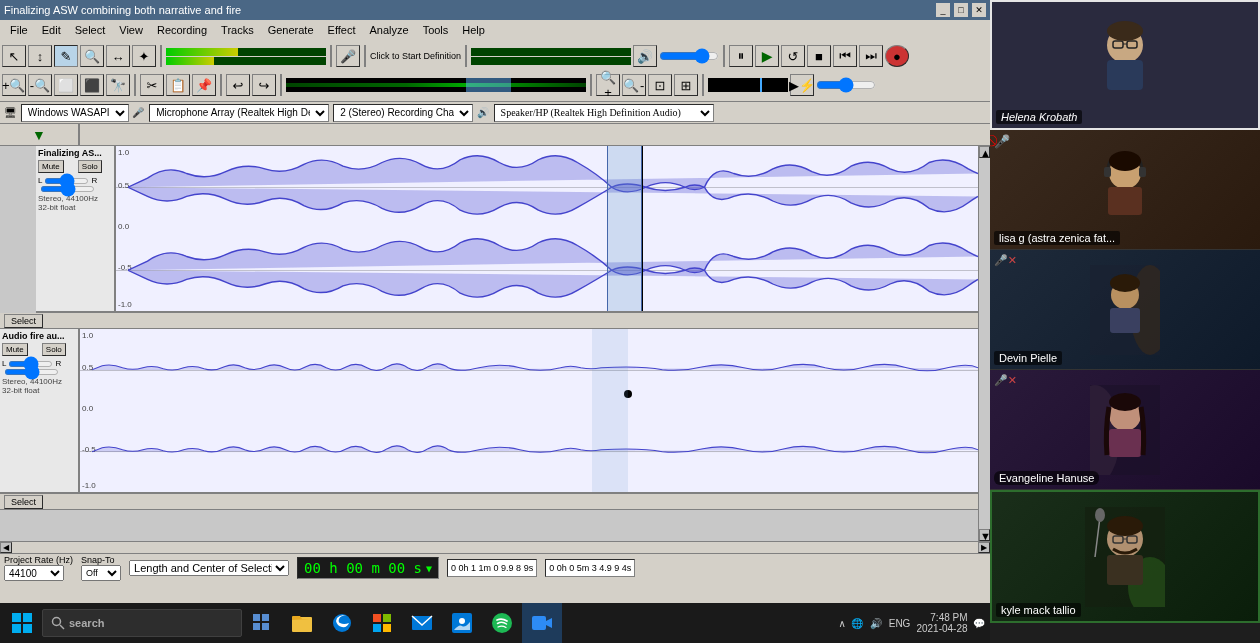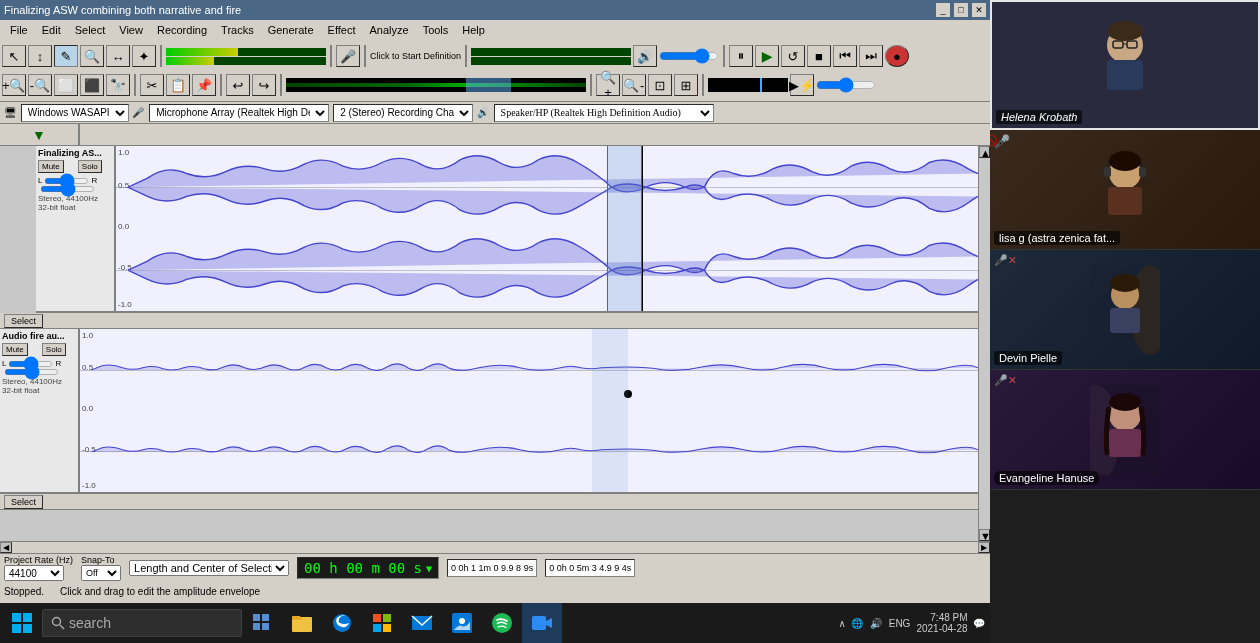--- a/index.html
+++ b/index.html
@@ -355,43 +355,39 @@
           <span>00 h 00 m 00 s</span>
           <span style="font-size:10px;margin-left:4px;">▼</span>
         </div>
         <div style="background:#fff;border:1px inset #808080;font-size:9px;padding:1px 3px;height:18px;display:flex;align-items:center;">
           <span>0 0h 1 1m 0 9.9 8 9s</span>
         </div>
         <div style="background:#fff;border:1px inset #808080;font-size:9px;padding:1px 3px;height:18px;display:flex;align-items:center;">
           <span>0 0h 0 5m 3 4.9 9 4s</span>
         </div>
       </div>
-      <div style="display:flex;align-items:center;padding:1px 4px;gap:16px;height:18px;">
-        <span style="font-size:10px;color:#000;">Stopped.</span>
-        <span style="font-size:10px;color:#000;">Click and drag to edit the amplitude envelope</span>
-      </div>
     </div>
 
     <div style="height:40px;background:#1a1a1a;display:flex;align-items:center;padding:0 4px;gap:2px;position:relative;">
 
       <div style="width:36px;height:36px;display:flex;align-items:center;justify-content:center;cursor:pointer;">
         <svg width="20" height="20" viewBox="0 0 20 20">
           <rect x="0" y="0" width="9" height="9" fill="#00adef"></rect>
           <rect x="11" y="0" width="9" height="9" fill="#00adef"></rect>
           <rect x="0" y="11" width="9" height="9" fill="#00adef"></rect>
           <rect x="11" y="11" width="9" height="9" fill="#00adef"></rect>
         </svg>
       </div>
 
       <div style="background:#2d2d2d;border:1px solid #404040;height:28px;display:flex;align-items:center;padding:0 8px;gap:4px;width:200px;cursor:text;border-radius:2px;">
         <svg width="14" height="14" viewBox="0 0 14 14">
           <circle cx="5.5" cy="5.5" r="4" stroke="#aaa" stroke-width="1.5" fill="none"></circle>
           <line x1="9" y1="9" x2="13" y2="13" stroke="#aaa" stroke-width="1.5"></line>
         </svg>
-        <span style="color:#aaa;font-size:14px;">search</span>
+        <span style="color:#aaa;font-size:11px;font-weight:bold;">search</span>
       </div>
 
       <div style="width:36px;height:36px;display:flex;align-items:center;justify-content:center;cursor:pointer;">
         <svg width="18" height="18" viewBox="0 0 18 18">
           <rect x="0" y="0" width="7" height="7" fill="#6af" opacity="0.8"></rect>
           <rect x="9" y="0" width="7" height="7" fill="#6af" opacity="0.8"></rect>
           <rect x="0" y="9" width="7" height="7" fill="#6af" opacity="0.8"></rect>
           <rect x="9" y="9" width="7" height="7" fill="#6af" opacity="0.8"></rect>
         </svg>
       </div>
@@ -533,15 +529,38 @@
 
           <path d="M19 22 Q15 45 17 70" stroke="#1a0808" stroke-width="5" fill="none"></path>
           <path d="M51 22 Q55 45 53 70" stroke="#1a0808" stroke-width="5" fill="none"></path>
           <ellipse cx="35" cy="17" rx="16" ry="9" fill="#1a0808"></ellipse>
         </svg>
       </div>
       <div style="position:absolute;top:4px;left:4px;color:#cc4444;font-size:11px;">🎤✕</div>
       <div style="position:absolute;bottom:4px;left:4px;color:white;font-size:11px;background:rgba(0,0,0,0.6);padding:1px 5px;border-radius:6px;">Evangeline Hanuse</div>
     </div>
 
+    <div class="participant active" style="height:133px;background:linear-gradient(135deg,#1a2e1a,#0a1e0a);position:relative;border:2px solid #2d6d2d;">
+      <div style="width:100%;height:100%;display:flex;align-items:center;justify-content:center;">
+        <svg width="80" height="100" viewBox="0 0 80 100">
+          <rect x="0" y="0" width="80" height="100" fill="#142010" opacity="0.7"></rect>
+
+          <ellipse cx="65" cy="80" rx="22" ry="30" fill="#2a5a1a" opacity="0.6"></ellipse>
+
+          <line x1="10" y1="50" x2="15" y2="10" stroke="#888" stroke-width="1.5"></line>
+          <ellipse cx="15" cy="8" rx="5" ry="7" fill="#666"></ellipse>
+          <circle cx="40" cy="32" r="18" fill="#b09070"></circle>
+          <rect x="22" y="48" width="36" height="30" rx="3" fill="#3a3020"></rect>
+
+          <rect x="28" y="29" width="10" height="7" rx="2" fill="none" stroke="#333" stroke-width="1.5"></rect>
+          <rect x="42" y="29" width="10" height="7" rx="2" fill="none" stroke="#333" stroke-width="1.5"></rect>
+          <line x1="38" y1="32" x2="42" y2="32" stroke="#333" stroke-width="1"></line>
+
+          <ellipse cx="40" cy="19" rx="18" ry="10" fill="#2a1a08"></ellipse>
+
+          <path d="M28 42 Q40 50 52 42" stroke="#2a1a08" stroke-width="3" fill="none"></path>
+        </svg>
+      </div>
+      <div style="position:absolute;bottom:4px;left:4px;color:white;font-size:11px;background:rgba(0,0,0,0.6);padding:1px 5px;border-radius:2px;">kyle mack tallio</div>
+    </div>
 
   </div>
 </div>
 
 </body></html>

